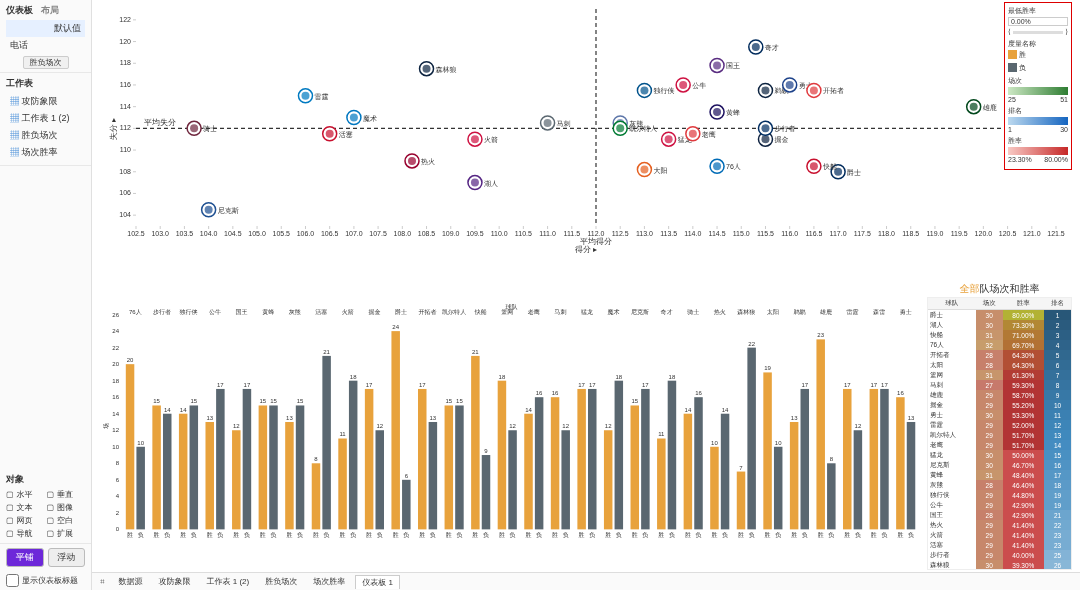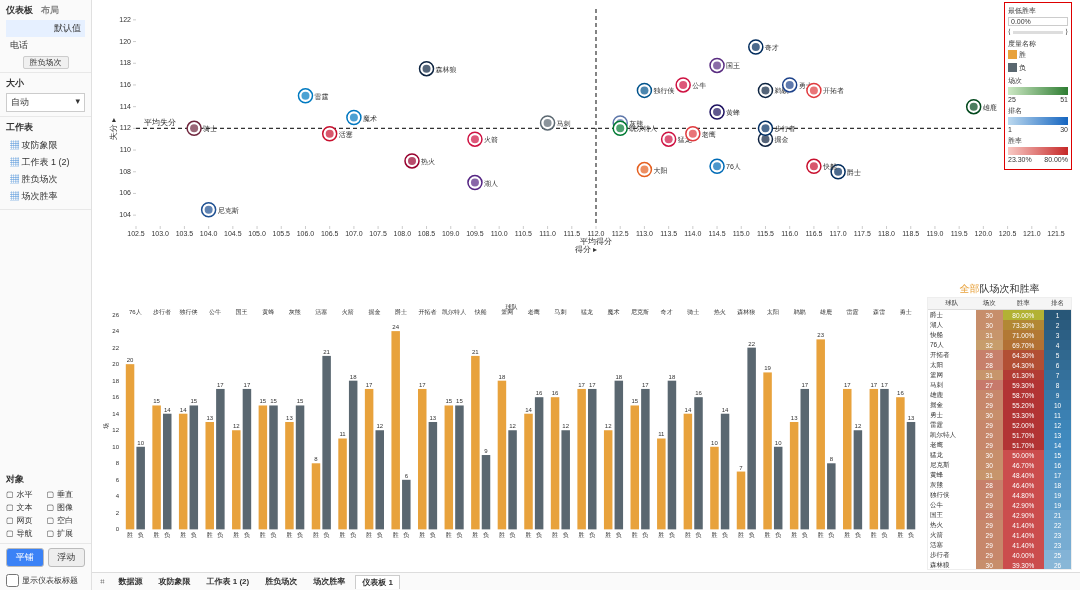--- a/index.html
+++ b/index.html
@@ -41,43 +41,36 @@
 .bar-title .hl { color: #e8a23c; }
 .bar-svg { width: 100%; flex: 1; }
 .bar-svg text { font-size: 6px; fill: #333; }
 .table-panel { width: 145px; display: flex; flex-direction: column; }
 .table-panel .tbl { flex:1; overflow:hidden; border:1px solid #eee; }
 .table-panel table { width: 100%; border-collapse: collapse; font-size: 6.5px; }
 .table-panel th { background: #f5f5f5; padding: 1px 2px; text-align: center; border-bottom: 1px solid #ddd; font-weight: normal; }
 .table-panel td { padding: 0.5px 2px; text-align: center; }
 .table-panel td.team { text-align: left; }
 .tabs-bottom { height: 18px; border-top: 1px solid #ddd; display: flex; align-items: center; gap: 8px; padding: 0 8px; font-size: 8px; background: #fafafa; }
-.tabs-bottom .tab { padding: 1px 6px; cursor: pointer; font-weight: bold; }
+.tabs-bottom .tab { padding: 1px 6px; cursor: pointer; }
 .tabs-bottom .tab.active { background: #fff; border: 1px solid #ccc; border-bottom: none; }
 </style>
 </head>
 <body>
 
 <div class="sidebar">
   <div class="panel">
     <div class="panel-title" style="display:flex;gap:8px;">
       <span>仪表板</span>
       <span style="color:#888;">布局</span>
     </div>
     <div class="panel-item" style="background:#e6f0ff;text-align:right;">默认值</div>
     <div class="panel-item">电话</div>
     <div style="text-align:center;margin-top:3px;">
       <span class="btn" style="padding:1px 6px;">胜负场次</span>
-    </div>
-  </div>
-  <div class="panel">
-    <div class="panel-title">大小</div>
-    <div class="panel-item" style="border:1px solid #ccc;background:#fff;display:flex;justify-content:space-between;">
-      <span>自动</span>
-      <span>▾</span>
     </div>
   </div>
   <div class="panel">
     <div class="panel-title">工作表</div>
     <div id="sheets-list">
         <div class="panel-item"><span style="color:#4a90d9;">▦</span> 攻防象限</div>
         <div class="panel-item"><span style="color:#4a90d9;">▦</span> 工作表 1 (2)</div>
         <div class="panel-item"><span style="color:#4a90d9;">▦</span> 胜负场次</div>
         <div class="panel-item"><span style="color:#4a90d9;">▦</span> 场次胜率</div>
       </div>
@@ -114,21 +107,21 @@
           <span>▢</span>
           <span>导航</span>
         </div>
         <div class="obj-cell">
           <span>▢</span>
           <span>扩展</span>
         </div>
       </div>
   </div>
   <div class="bottom-btns">
-    <div class="bbtn" style="background:#3b82f6;color:#fff;">平铺</div>
+    <div class="bbtn" style="background:#6d28d9;color:#fff;">平铺</div>
     <div class="bbtn">浮动</div>
   </div>
   <div class="check-row">
     <input type="checkbox" style="">
     <span>显示仪表板标题</span>
   </div>
 </div>
 
 <div class="main">
   <div class="scatter-area">

